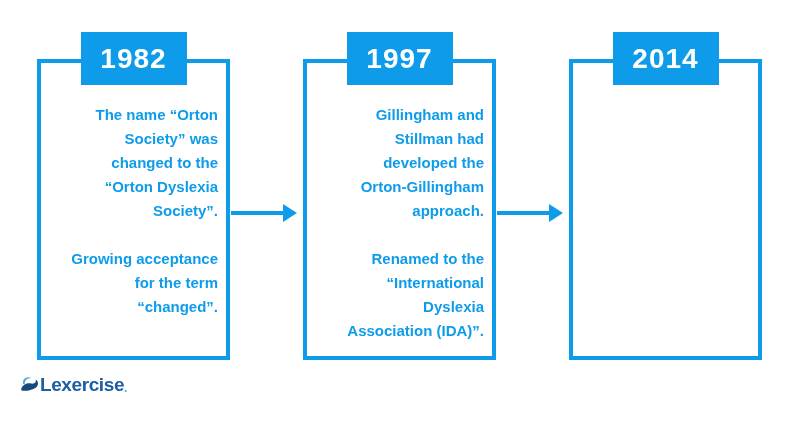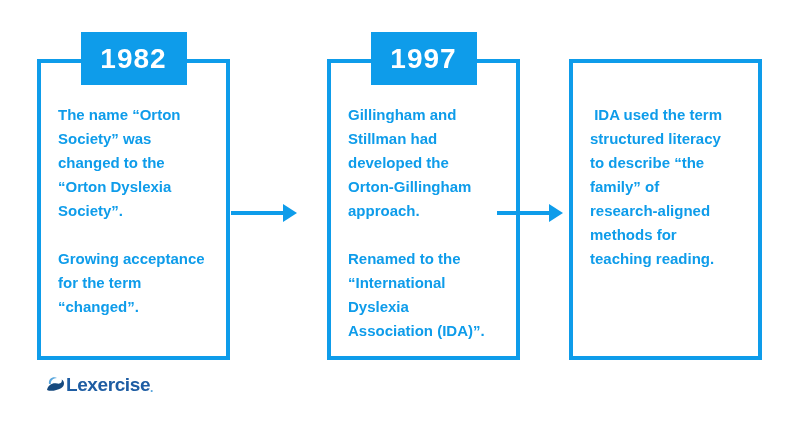--- a/index.html
+++ b/index.html
@@ -6,31 +6,32 @@
   body {
     width: 800px; height: 426px;
     background: var(--color-background, #ffffff);
     font-family: "Liberation Sans", sans-serif;
     overflow: hidden;
   }
   .canvas {
     position: relative;
     width: 800px; height: 426px;
     background: var(--color-background, #ffffff);
+    text-align: right;
   }
   .card {
     position: absolute;
     top: 59px;
     width: 193px; height: 301px;
     border: 4px solid var(--color-accent, #0E9CEA);
     box-sizing: border-box;
     background: #ffffff;
   }
   .card.c1 { left: 37px; }
-  .card.c2 { left: 303px; margin-left: 24px; }
+  .card.c2 { left: 303px; }
   .card.c3 { left: 569px; }
   .year-tab {
     position: absolute;
     top: -31px; left: 50%;
     transform: translateX(-50%);
     width: 106px; height: 53px;
     background: var(--color-accent, #0E9CEA);
     color: #ffffff;
     font-size: 28px; font-weight: 700;
     display: flex; align-items: center; justify-content: center;
@@ -63,21 +64,21 @@
   .arrow-head {
     position: absolute;
     left: 52px; top: -9px;
     width: 0; height: 0;
     border-left: 14px solid var(--color-accent, #0E9CEA);
     border-top: 9px solid transparent;
     border-bottom: 9px solid transparent;
   }
   .logo {
     position: absolute;
-    left: 46px; top: 372px;
+    left: 20px; top: 372px;
     display: flex; align-items: center;
     height: 26px;
   }
   .logo-icon { margin-right: -2px; margin-top: 4px; }
   .logo-text {
     color: var(--color-logo_navy, #1E5DA3);
     font-size: 19px;
     font-weight: 700;
     letter-spacing: -0.4px;
   }
@@ -127,29 +128,21 @@
 Association (IDA)”.</p>
     </div>
   </div>
 
   <div class="arrow a2">
     <div class="arrow-line"></div>
     <div class="arrow-head"></div>
   </div>
 
   <div class="card c3">
-    <div class="card-body">
-      <p>&nbsp;IDA used the term
-structured literacy
-to describe “the
-family” of
-research-aligned
-methods for
-teaching reading.</p>
-    </div>
+    <div class="year-tab">2014</div>
   </div>
 
   <div class="logo">
     <span class="logo-icon">
       <svg width="22" height="20" viewBox="0 0 22 20">
         <path d="M3 9 C2 4 7 1 11 3 C7 3.2 4.8 5.2 4.8 9 Z" fill="#5AA7DD"></path>
         <path d="M1 15 C2 10 6.5 7.5 11 8.5 C14.5 9.3 16.5 7 15.7 4.5 C18.8 6.2 19 11 15 13.2 C10.8 15.4 4.8 16.8 1 15 Z" fill="#16497E"></path>
       </svg>
     </span>
     <span class="logo-text">Lexercise</span>

